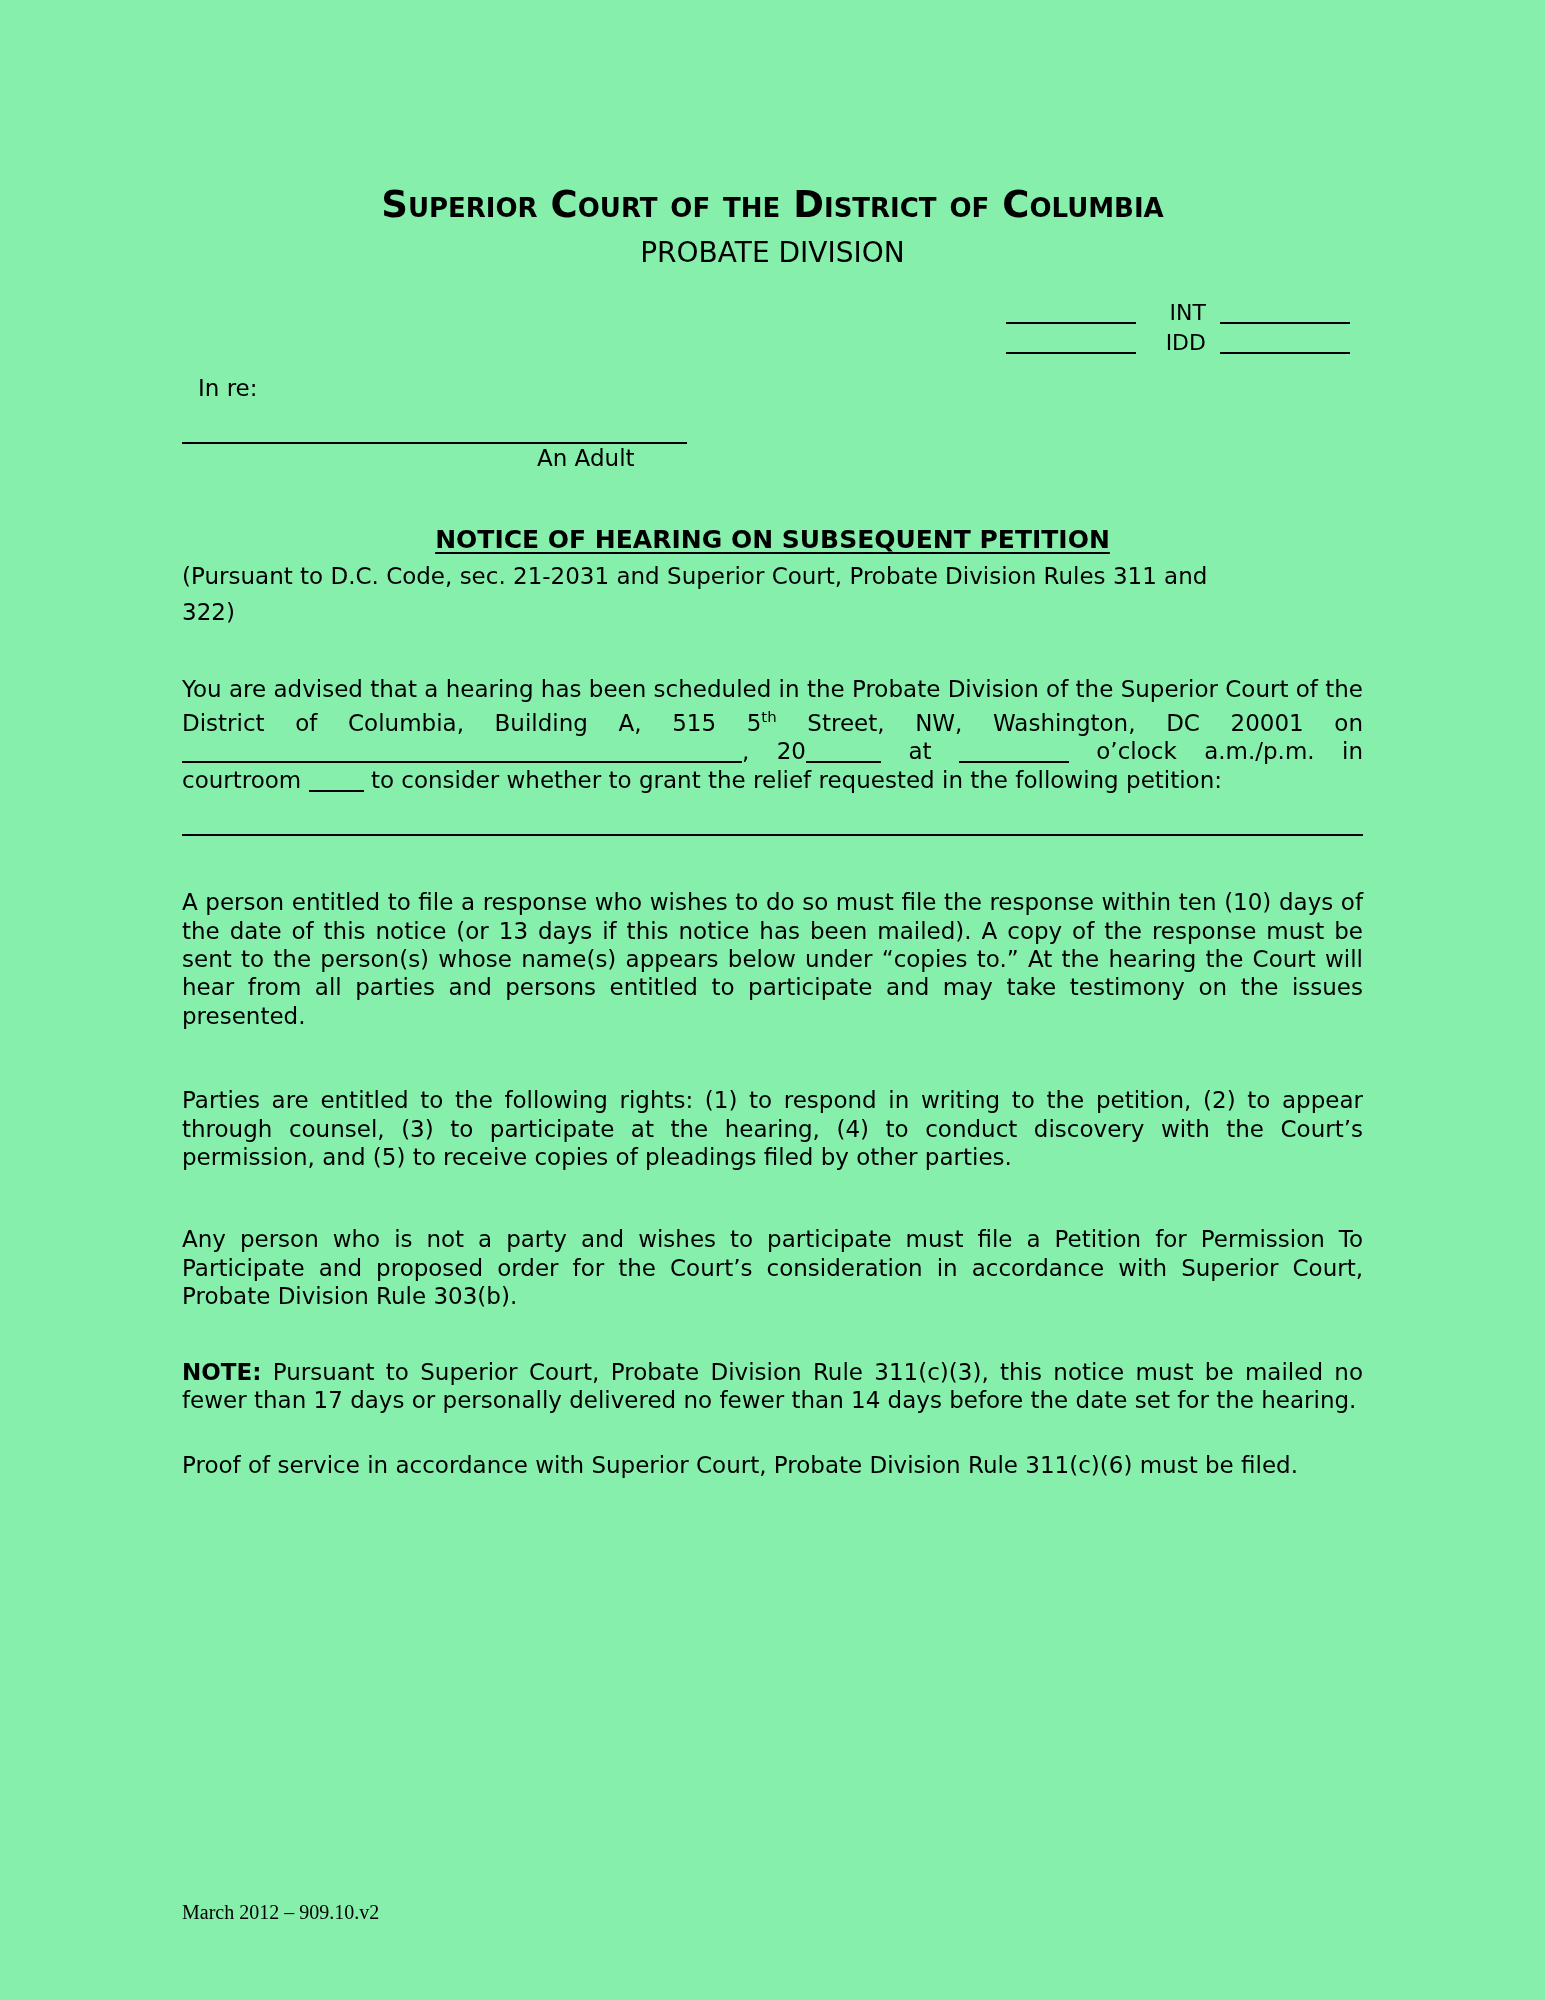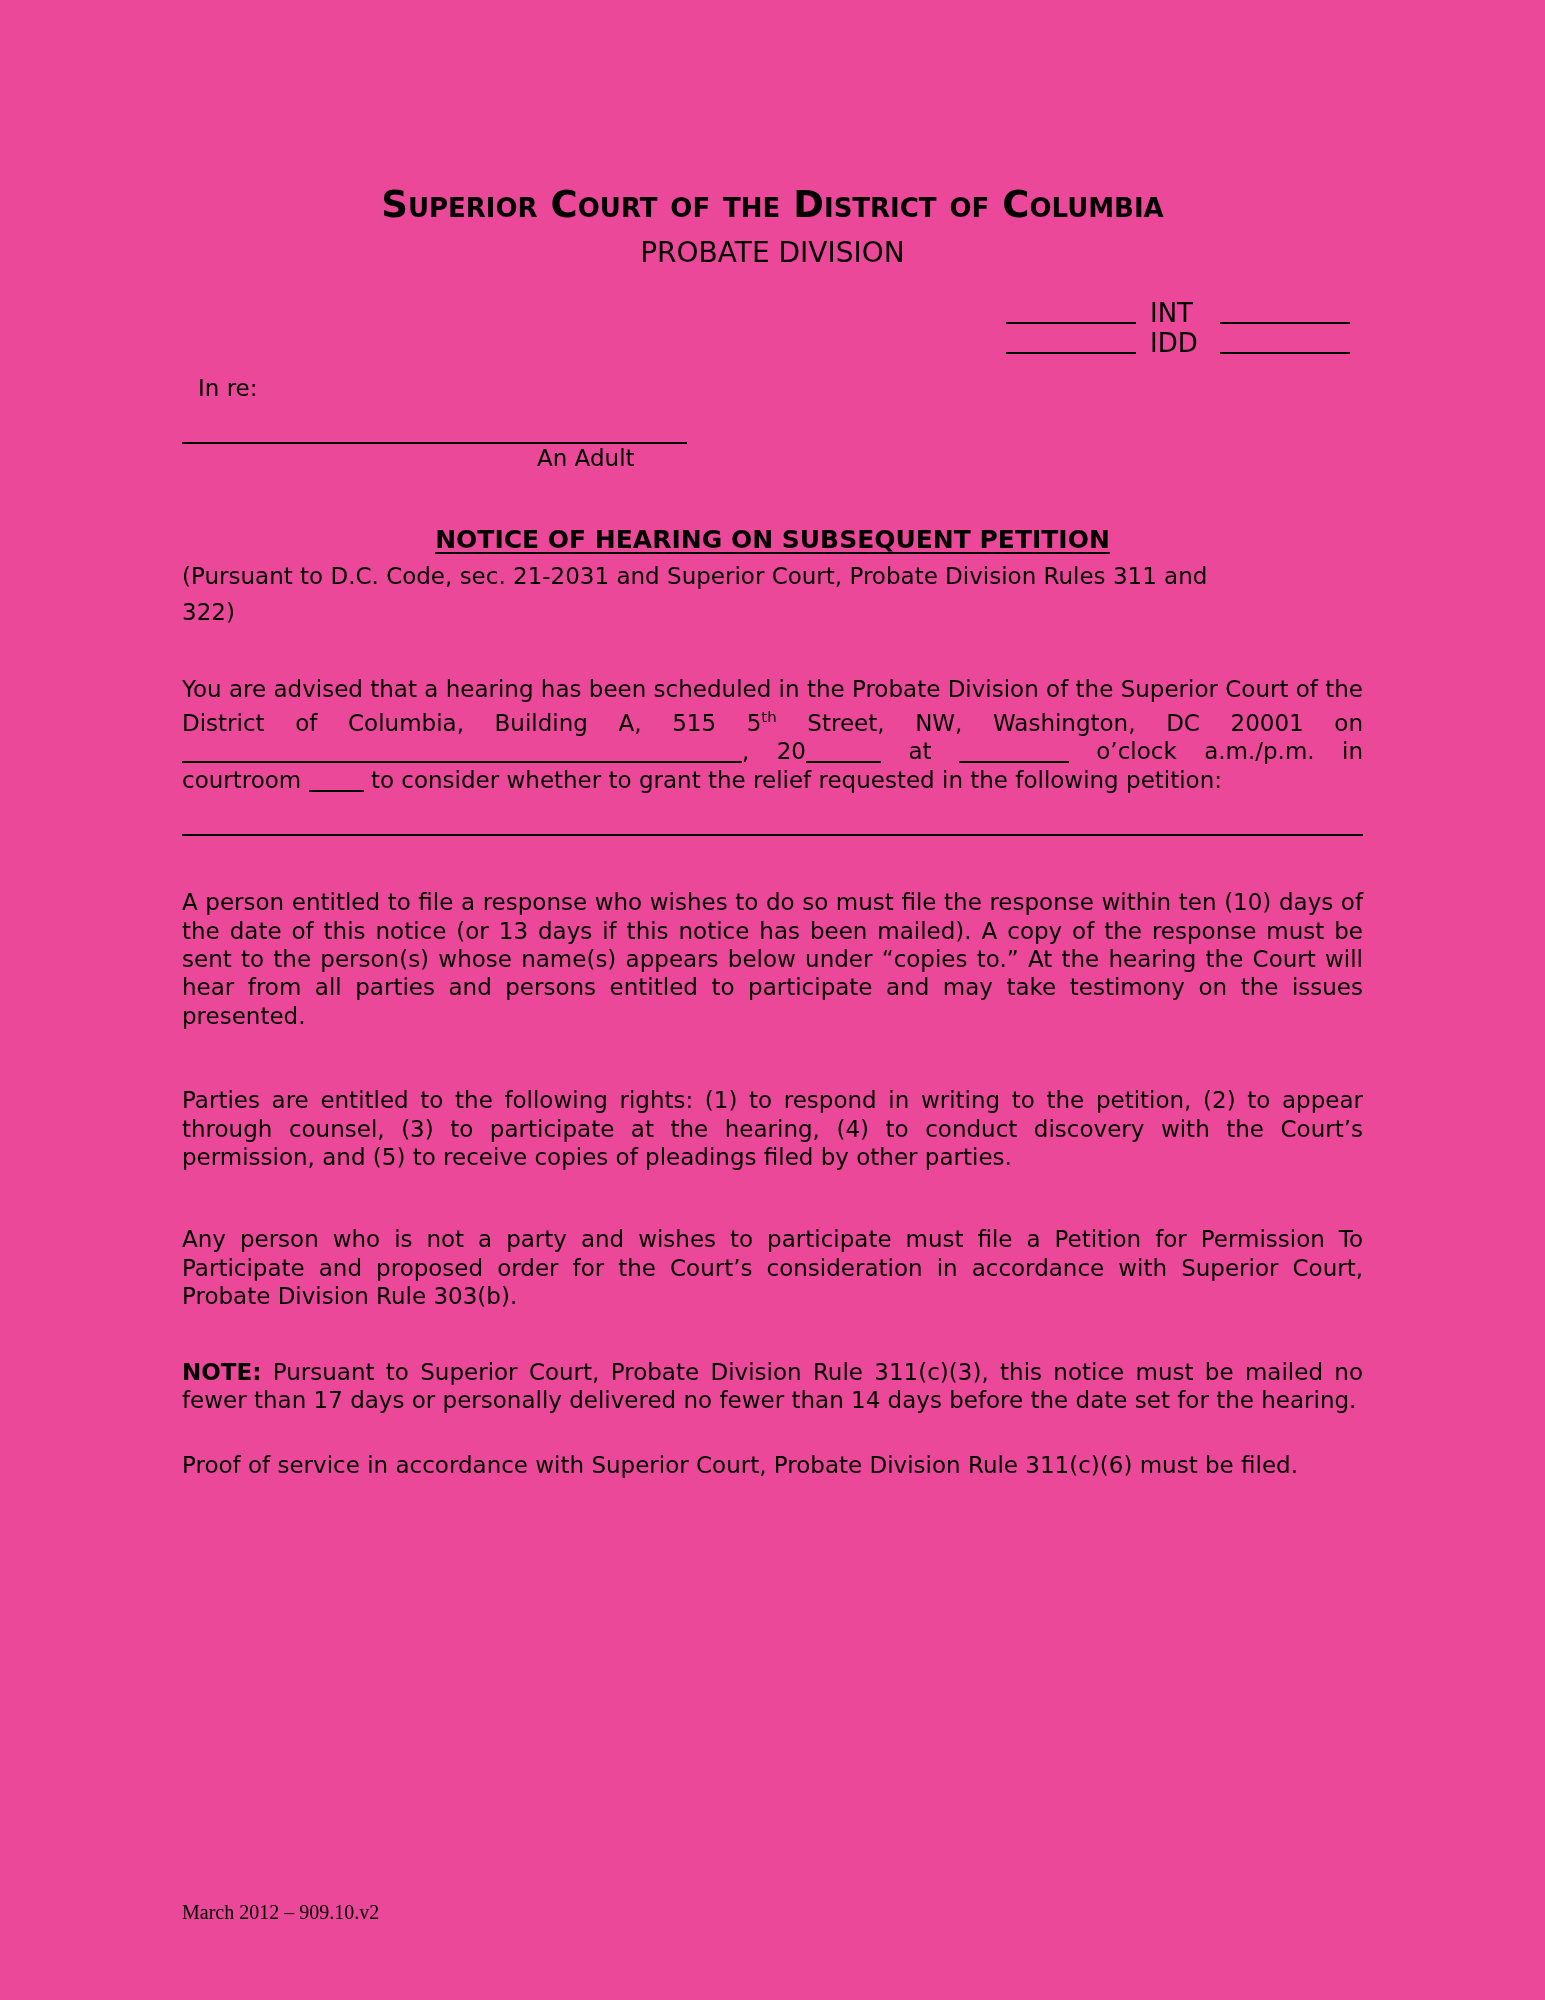--- a/index.html
+++ b/index.html
@@ -1,20 +1,20 @@
 <!DOCTYPE html>
 <html><head>
 <meta charset="utf-8">
 <style>
   html,body { margin:0; padding:0; background:#ffffff; }
   .page {
     position:relative;
     width:1545px;
     height:2000px;
-    background:#ec4899;
+    background:#86efac;
     color:#000000;
     font-family:"DejaVu Sans","Liberation Sans",sans-serif;
     font-size:23px;
     line-height:28.4px;
     overflow:hidden;
   }
   .content {
     position:absolute;
     left:182px;
     top:0;
@@ -46,22 +46,22 @@
     align-items:flex-end;
   }
   .num-line {
     width:130px;
     height:0;
     border-bottom:2px solid #000;
     margin-bottom:4px;
   }
   .num-label {
     width:56px;
-    text-align:left;
-    font-size:26px;
+    text-align:right;
+    font-size:22px;
     line-height:30px;
   }
   .in-re { margin:16px; }
   .name-line {
     width:505px;
     height:24px;
     border-bottom:2px solid #000;
   }
   .an-adult {
     margin:0;

